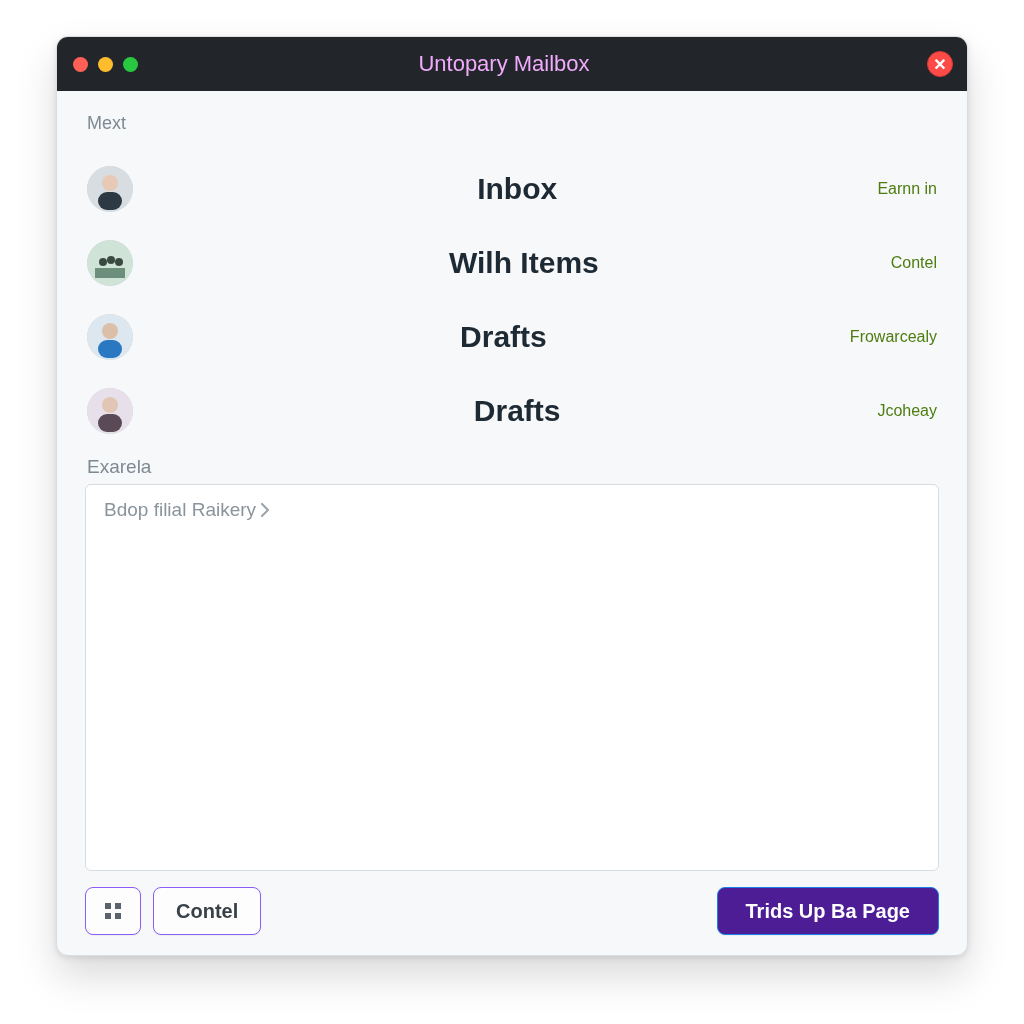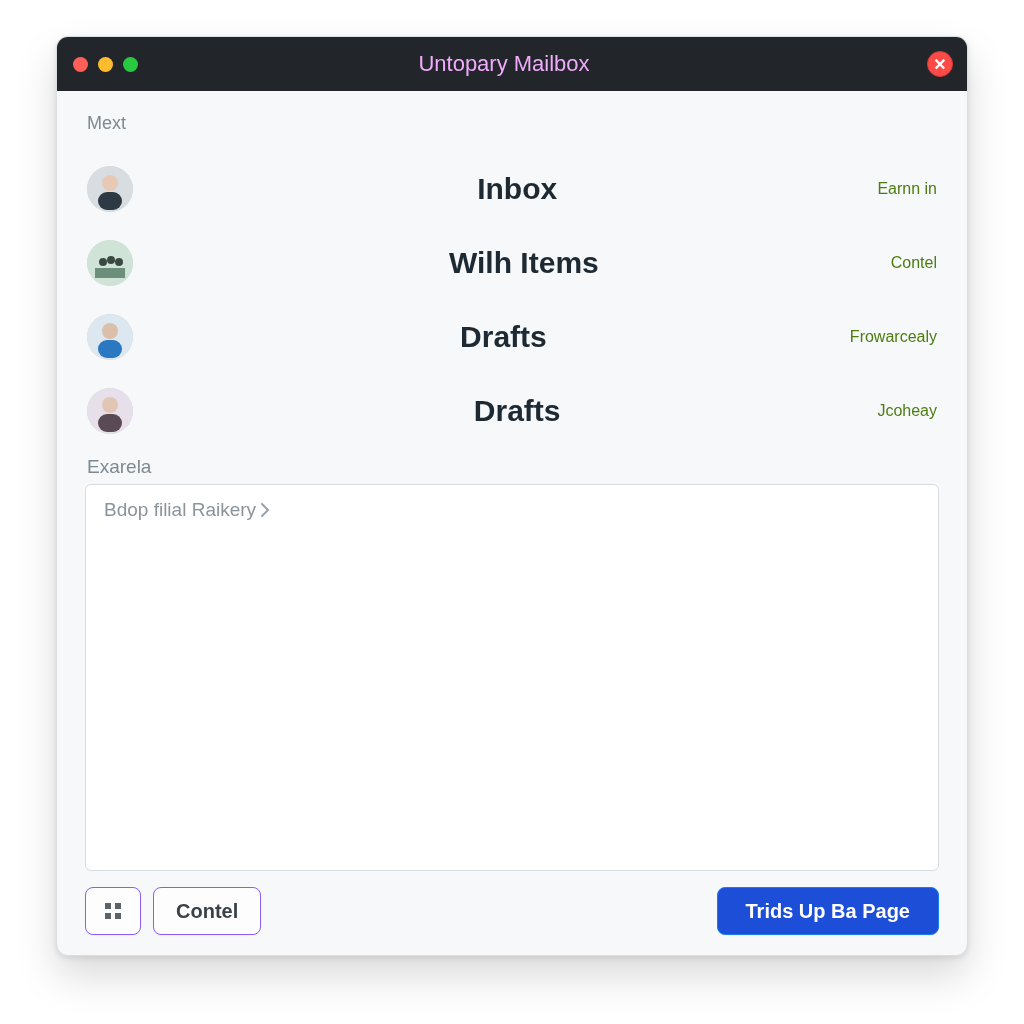--- a/index.html
+++ b/index.html
@@ -132,21 +132,21 @@
     border: 1px solid #8b5cf6;
     background: #fdfdfd;
     display: flex; align-items: center; justify-content: center;
     padding: 0 22px;
     font-size: 20px; font-weight: 600; color: #3a4249;
     cursor: pointer;
     box-shadow: 0 1px 1px rgba(0,0,0,0.04);
   }
   .btn.icon { width: 56px; padding: 0; }
   .btn.primary {
-    background: #1d4ed8;
+    background: #4c1d95;
     border-color: #1a7fe6;
     color: #ffffff;
     margin-left: auto;
     padding: 0 28px;
   }
   .mag { stroke: #6b7680; stroke-width: 2; fill: none; }
 </style>
 </head>
 <body>
 

